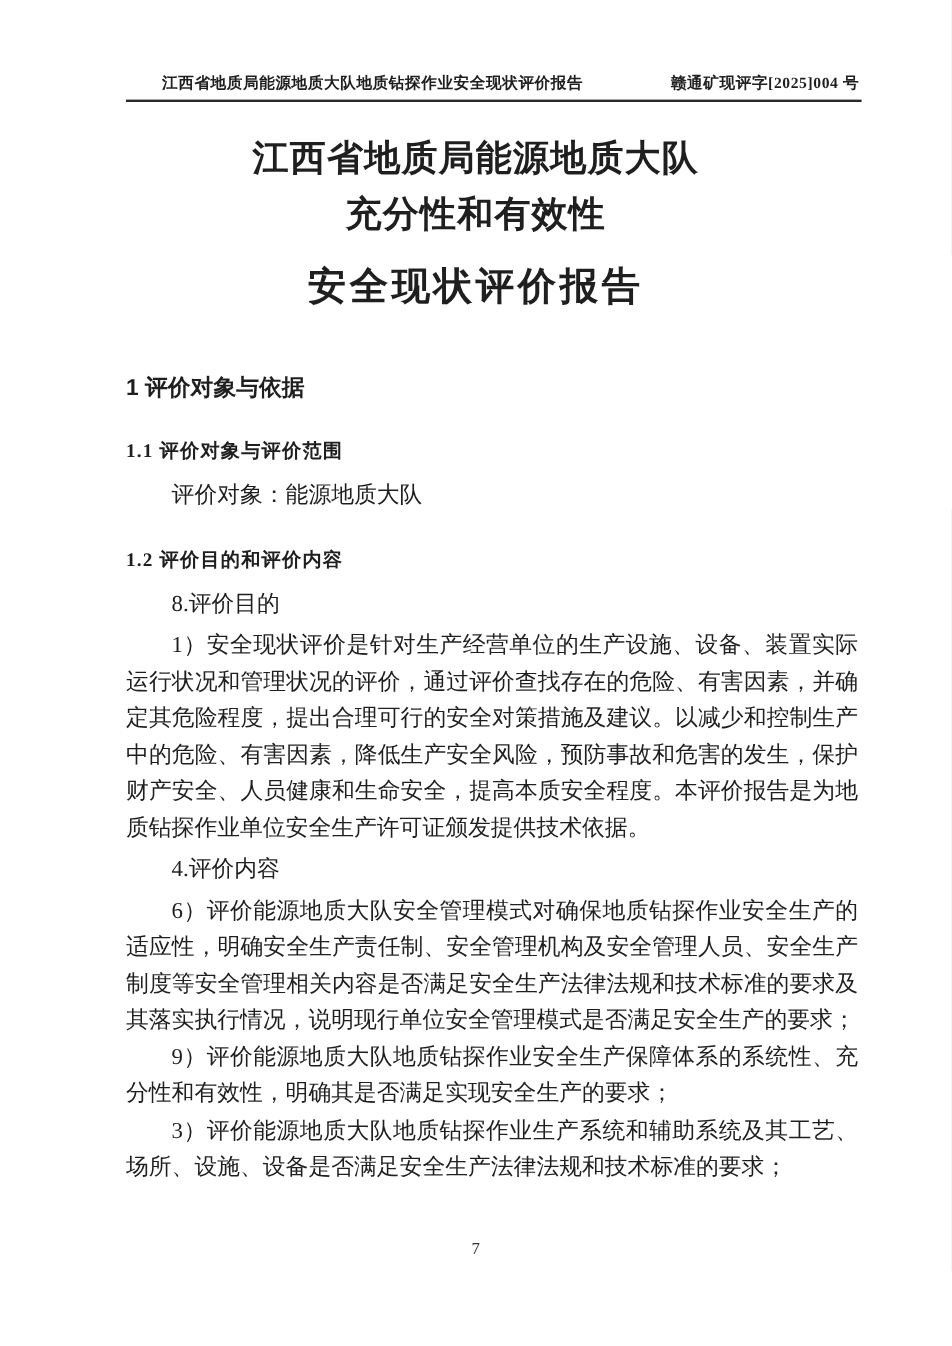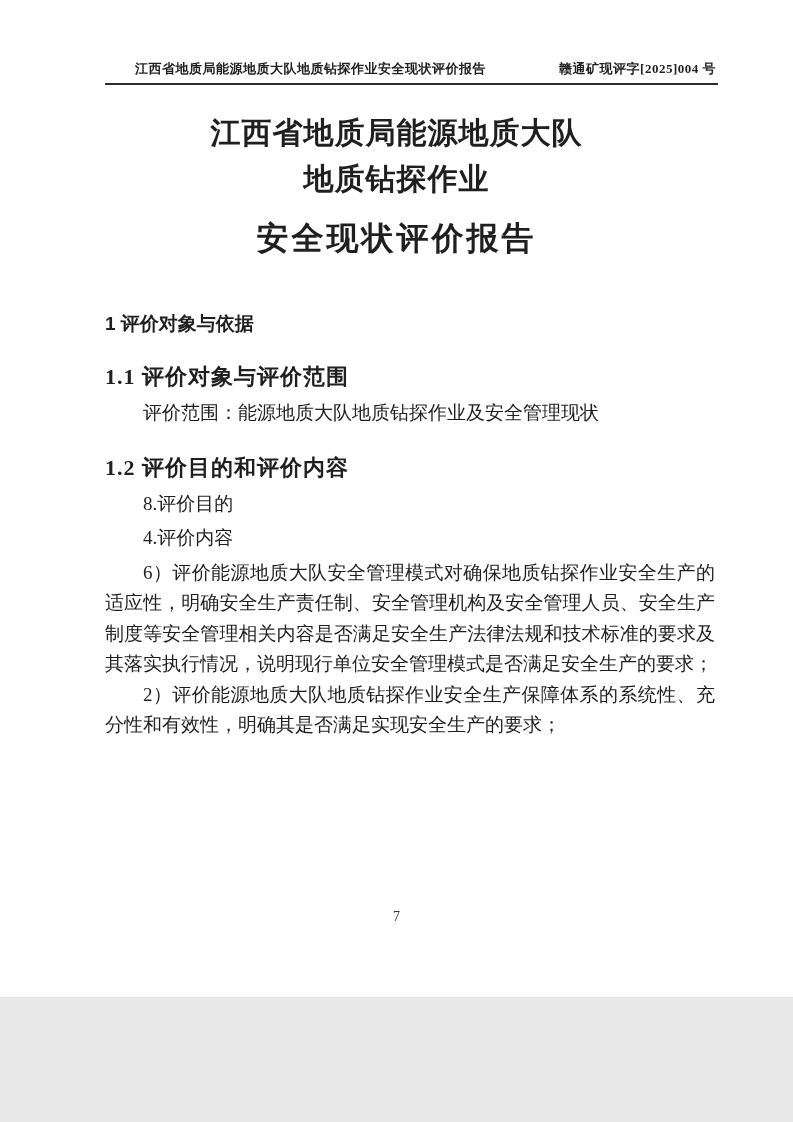--- a/index.html
+++ b/index.html
@@ -1,19 +1,19 @@
 <!DOCTYPE html>
 <html lang="zh"><head>
 <meta charset="utf-8">
 <style>
   html, body { margin: 0; padding: 0; background: #e8e8e8; }
   .page {
     position: relative;
     width: 793px;
-    height: 997px;
+    height: 1122px;
     margin: 0 auto;
     background: #ffffff;
     color: #1f1f1f;
     font-family: "Liberation Serif", "DejaVu Serif", serif;
     overflow: hidden;
     box-sizing: border-box;
   }
 
   
   .doc-header {
@@ -61,21 +61,21 @@
   .h1 {
     font-family: "Liberation Sans", "DejaVu Sans", sans-serif;
     font-weight: bold;
     font-size: 19px;
     line-height: 28px;
     margin: 13px 0 12px 0;
   }
   .h2 {
     font-family: "Liberation Serif", "DejaVu Serif", serif;
     font-weight: bold;
-    font-size: 22px;
+    font-size: 16px;
     line-height: 26px;
     margin: 26px 0 8px 0;
     letter-spacing: 1px;
   }
   .para { margin: 0; text-indent: 2em; }
   .label-line { margin: 4px 0; text-indent: 2em; }
 
   
   .page-footer {
     position: absolute;
@@ -92,34 +92,36 @@
 
 <div class="page">
 
   <div class="doc-header">
     <span class="left">江西省地质局能源地质大队地质钻探作业安全现状评价报告</span>
     <span class="right">赣通矿现评字[2025]004 号</span>
   </div>
 
   <div class="titles">
     <div class="title-serif">江西省地质局能源地质大队</div>
-    <div class="title-serif">地质钻探作业</div>
+    <div class="title-serif">充分性和有效性</div>
     <div class="title-hei">安全现状评价报告</div>
   </div>
 
   <div class="content">
     <div class="h1">1 评价对象与依据</div>
 
     <div class="h2">1.1 评价对象与评价范围</div>
-    <p class="label-line">评价范围：能源地质大队地质钻探作业及安全管理现状</p>
+    <p class="label-line">评价对象：能源地质大队</p>
 
     <div class="h2">1.2 评价目的和评价内容</div>
     <p class="label-line">8.评价目的</p>
+    <p class="para">1）安全现状评价是针对生产经营单位的生产设施、设备、装置实际运行状况和管理状况的评价，通过评价查找存在的危险、有害因素，并确定其危险程度，提出合理可行的安全对策措施及建议。以减少和控制生产中的危险、有害因素，降低生产安全风险，预防事故和危害的发生，保护财产安全、人员健康和生命安全，提高本质安全程度。本评价报告是为地质钻探作业单位安全生产许可证颁发提供技术依据。</p>
     <p class="label-line">4.评价内容</p>
     <p class="para">6）评价能源地质大队安全管理模式对确保地质钻探作业安全生产的适应性，明确安全生产责任制、安全管理机构及安全管理人员、安全生产制度等安全管理相关内容是否满足安全生产法律法规和技术标准的要求及其落实执行情况，说明现行单位安全管理模式是否满足安全生产的要求；</p>
-    <p class="para">2）评价能源地质大队地质钻探作业安全生产保障体系的系统性、充分性和有效性，明确其是否满足实现安全生产的要求；</p>
+    <p class="para">9）评价能源地质大队地质钻探作业安全生产保障体系的系统性、充分性和有效性，明确其是否满足实现安全生产的要求；</p>
+    <p class="para">3）评价能源地质大队地质钻探作业生产系统和辅助系统及其工艺、场所、设施、设备是否满足安全生产法律法规和技术标准的要求；</p>
   </div>
 
   <div class="page-footer">
     <span>7</span>
   </div>
 
 </div>
 
 </body></html>

